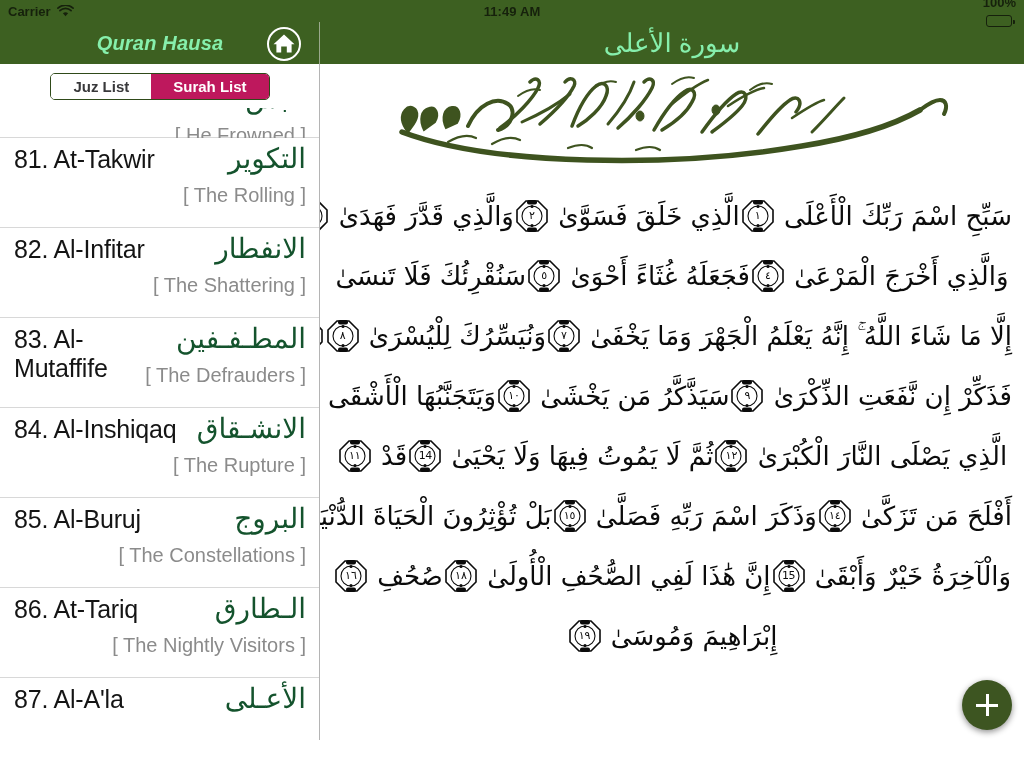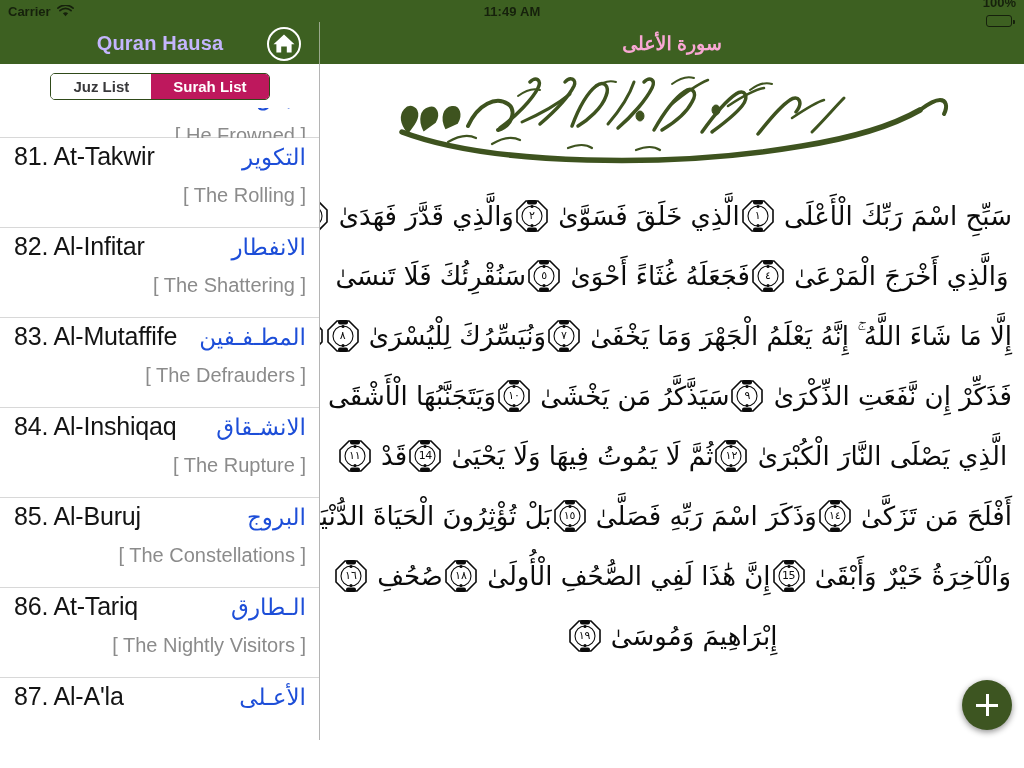--- a/index.html
+++ b/index.html
@@ -110,29 +110,30 @@
   }
   .navbar-sep {
     position: absolute;
     top: 22px; left: 319px;
     width: 1px;
     height: 42px;
     background: #9aa98c;
     z-index: 31;
   }
   .nav-title {
-    color: #c4b5fd;
+    color: #86efac;
     font-size: 20px;
     font-weight: bold;
     letter-spacing: 0.2px;
+    font-style: italic;
   }
   .nav-title-ar {
-    color: #f9a8d4;
-    font-size: 19px;
-    font-weight: bold;
+    color: #86efac;
+    font-size: 26px;
+    font-weight: normal;
     direction: rtl;
   }
   .home-button {
     position: absolute;
     right: 18px;
     top: 4px;
     width: 36px;
     height: 36px;
     display: flex;
     align-items: center;
@@ -216,22 +217,22 @@
     justify-content: space-between;
     padding-top: 4px;
     height: 44px;
   }
   .surah-name {
     font-size: 25px;
     color: #141414;
     letter-spacing: -0.2px;
   }
   .surah-ar {
-    font-size: 23px;
-    color: #1d4ed8;
+    font-size: 28px;
+    color: #14532d;
     direction: rtl;
     text-align: center;
   }
   .surah-meaning {
     text-align: right;
     font-size: 20px;
     color: #8b8b8b;
     padding-top: 2px;
   }
 

